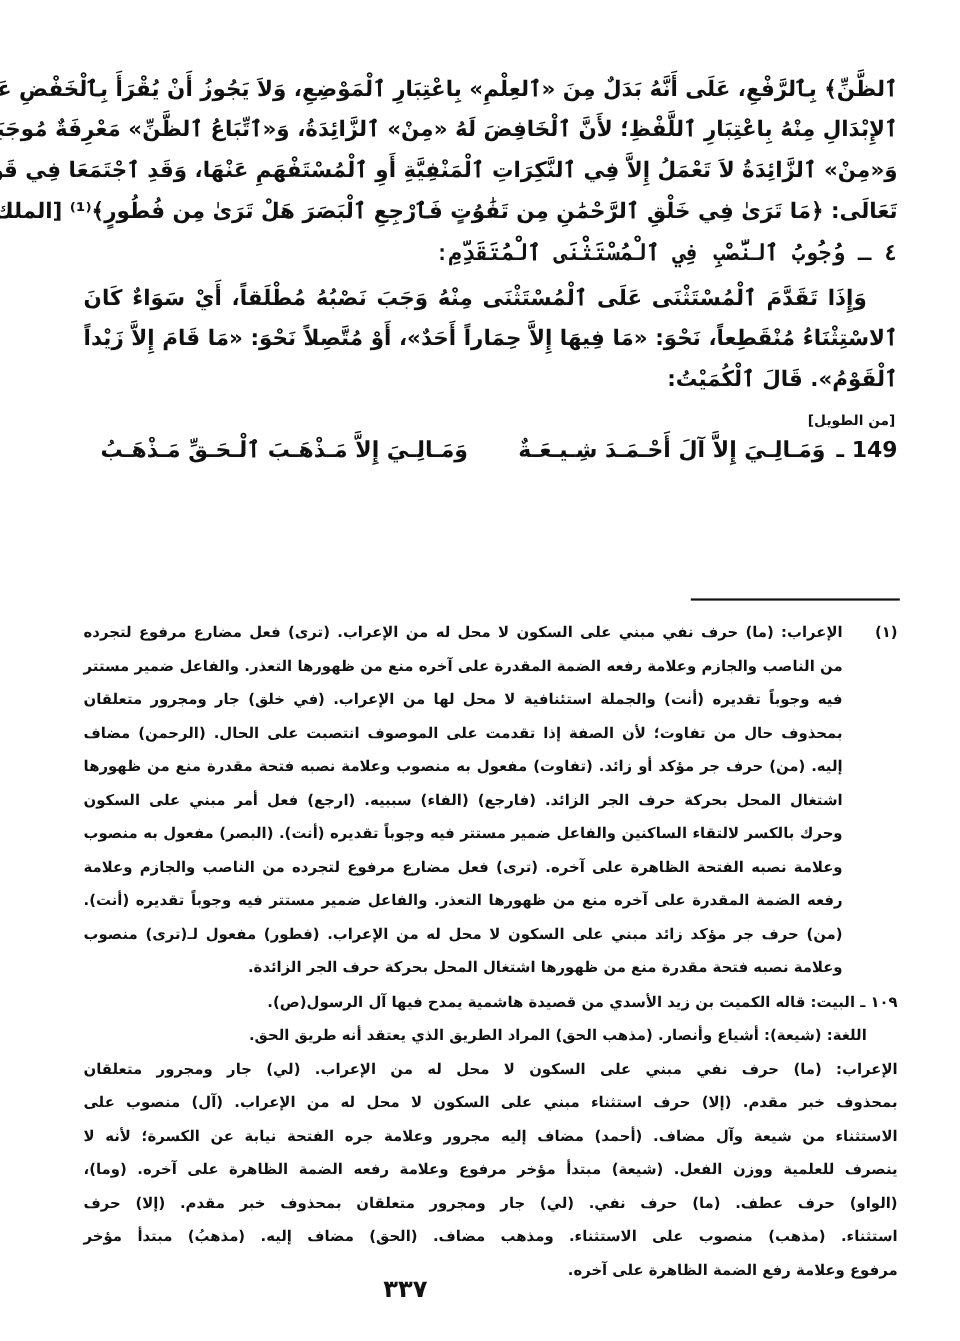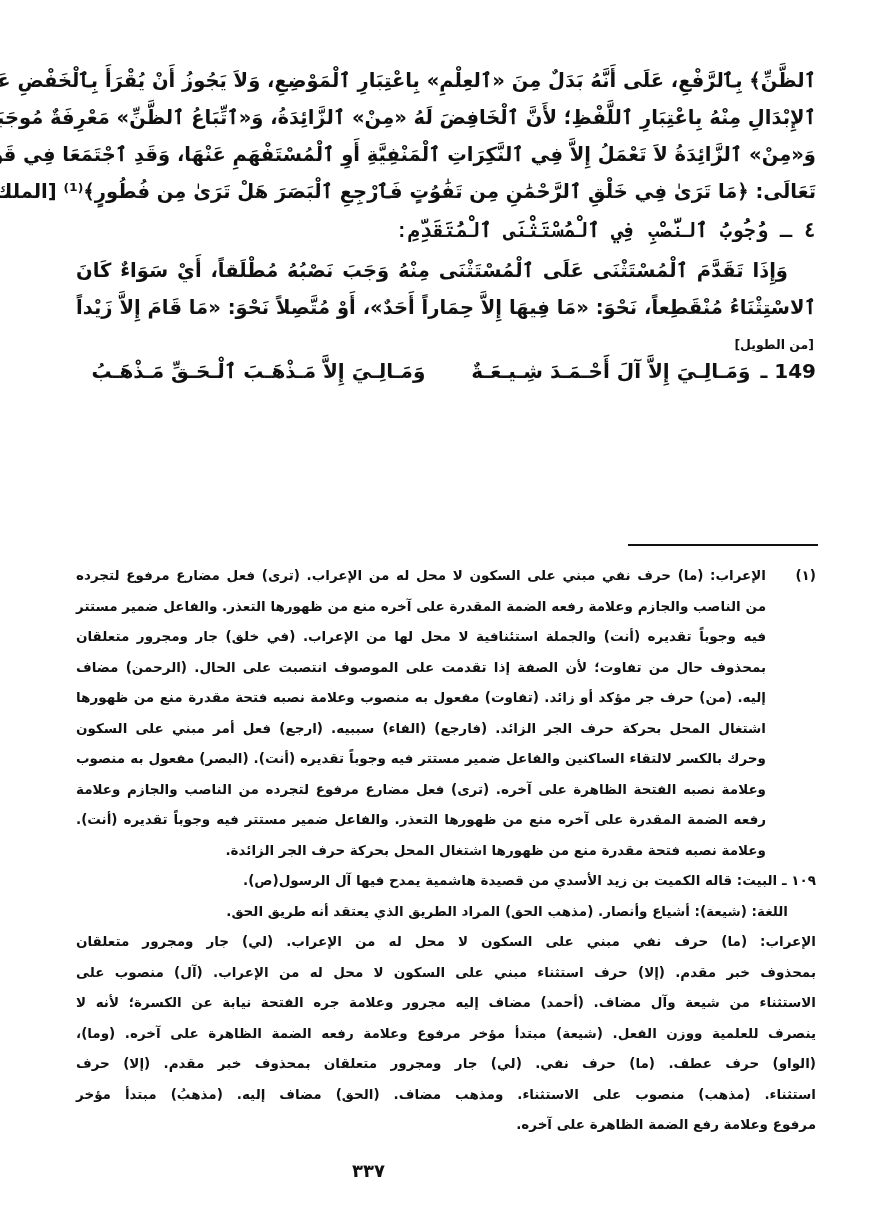--- a/index.html
+++ b/index.html
@@ -18,35 +18,36 @@
     .verse .num { margin-left: 10px; }
     .verse .hemi1 { width: 325px; }
     .verse .hemi2 { flex: 1; }
     .sep { position: absolute; left: 628px; top: 544px; width: 190px; height: 2px; background: #111; }
     .notes { position: absolute; left: 76px; top: 560px; width: 740px; direction: rtl; }
     .fn-line { font-size: 13.5px; font-weight: bold; line-height: 30.5px; white-space: nowrap; text-align: justify; text-align-last: justify; }
     .fn-line.last { text-align-last: right; }
     .fn-block { padding-right: 50px; }
     .fn-marker { position: absolute; right: 0; font-size: 13.5px; font-weight: bold; line-height: 30.5px; }
     .fn2-block { padding-right: 28px; }
-    .page-num { position: absolute; left: 0; width: 737px; top: 1160px; text-align: center; font-size: 18px; font-weight: bold; }
+    .page-num { position: absolute; left: 0; width: 737px; top: 1160px; text-align: center; font-size: 22px; font-weight: bold; }
   </style>
 </head>
 <body>
 
 <div class="page">
   <div class="main-line">ٱلظَّنِّ﴾ بِٱلرَّفْعِ، عَلَى أَنَّهُ بَدَلٌ مِنَ «ٱلعِلْمِ» بِاعْتِبَارِ ٱلْمَوْضِعِ، وَلاَ يَجُوزُ أَنْ يُقْرَأَ بِٱلْخَفْضِ عَلَى</div>
   <div class="main-line">ٱلإِبْدَالِ مِنْهُ بِاعْتِبَارِ ٱللَّفْظِ؛ لأَنَّ ٱلْخَافِضَ لَهُ «مِنْ» ٱلزَّائِدَةُ، وَ«ٱتِّبَاعُ ٱلظَّنِّ» مَعْرِفَةٌ مُوجَبَةٌ،</div>
   <div class="main-line">وَ«مِنْ» ٱلزَّائِدَةُ لاَ تَعْمَلُ إِلاَّ فِي ٱلنَّكِرَاتِ ٱلْمَنْفِيَّةِ أَوِ ٱلْمُسْتَفْهَمِ عَنْهَا، وَقَدِ ٱجْتَمَعَا فِي قَوْلِهِ</div>
   <div class="main-line last">تَعَالَى: ﴿مَا تَرَىٰ فِي خَلْقِ ٱلرَّحْمَٰنِ مِن تَفَٰوُتٍ فَٱرْجِعِ ٱلْبَصَرَ هَلْ تَرَىٰ مِن فُطُورٍ﴾⁽¹⁾ [الملك: ٣].</div>
 
   <div class="heading">٤ ـ وُجُوبُ ٱلنَّصْبِ فِي ٱلْمُسْتَثْنَى ٱلْمُتَقَدِّمِ:</div>
 
   <div class="main-line para-first">وَإِذَا تَقَدَّمَ ٱلْمُسْتَثْنَى عَلَى ٱلْمُسْتَثْنَى مِنْهُ وَجَبَ نَصْبُهُ مُطْلَقاً، أَيْ سَوَاءٌ كَانَ</div>
   <div class="main-line">ٱلاسْتِثْنَاءُ مُنْقَطِعاً، نَحْوَ: «مَا فِيهَا إِلاَّ حِمَاراً أَحَدٌ»، أَوْ مُتَّصِلاً نَحْوَ: «مَا قَامَ إِلاَّ زَيْداً</div>
+  <div class="main-line last">ٱلْقَوْمُ». قَالَ ٱلْكُمَيْتُ:</div>
 
   <div class="meter">[من الطويل]</div>
   <div class="verse">
     <span class="num">149 ـ</span>
     <span class="hemi1">وَمَـالِـيَ إِلاَّ آلَ أَحْـمَـدَ شِـيـعَـةٌ</span>
     <span class="hemi2">وَمَـالِـيَ إِلاَّ مَـذْهَـبَ ٱلْـحَـقِّ مَـذْهَـبُ</span>
   </div>
 </div>
 
 <div class="sep"></div>
@@ -57,20 +58,21 @@
     <div class="fn-block">
       <div class="fn-line">الإعراب: (ما) حرف نفي مبني على السكون لا محل له من الإعراب. (ترى) فعل مضارع مرفوع لتجرده</div>
       <div class="fn-line">من الناصب والجازم وعلامة رفعه الضمة المقدرة على آخره منع من ظهورها التعذر. والفاعل ضمير مستتر</div>
       <div class="fn-line">فيه وجوباً تقديره (أنت) والجملة استئنافية لا محل لها من الإعراب. (في خلق) جار ومجرور متعلقان</div>
       <div class="fn-line">بمحذوف حال من تفاوت؛ لأن الصفة إذا تقدمت على الموصوف انتصبت على الحال. (الرحمن) مضاف</div>
       <div class="fn-line">إليه. (من) حرف جر مؤكد أو زائد. (تفاوت) مفعول به منصوب وعلامة نصبه فتحة مقدرة منع من ظهورها</div>
       <div class="fn-line">اشتغال المحل بحركة حرف الجر الزائد. (فارجع) (الفاء) سببيه. (ارجع) فعل أمر مبني على السكون</div>
       <div class="fn-line">وحرك بالكسر لالتقاء الساكنين والفاعل ضمير مستتر فيه وجوباً تقديره (أنت). (البصر) مفعول به منصوب</div>
       <div class="fn-line">وعلامة نصبه الفتحة الظاهرة على آخره. (ترى) فعل مضارع مرفوع لتجرده من الناصب والجازم وعلامة</div>
       <div class="fn-line">رفعه الضمة المقدرة على آخره منع من ظهورها التعذر. والفاعل ضمير مستتر فيه وجوباً تقديره (أنت).</div>
+      <div class="fn-line">(من) حرف جر مؤكد زائد مبني على السكون لا محل له من الإعراب. (فطور) مفعول لـ(ترى) منصوب</div>
       <div class="fn-line last">وعلامة نصبه فتحة مقدرة منع من ظهورها اشتغال المحل بحركة حرف الجر الزائدة.</div>
     </div>
   </div>
   <div>
     <div class="fn-line last">١٠٩ ـ البيت: قاله الكميت بن زيد الأسدي من قصيدة هاشمية يمدح فيها آل الرسول(ص).</div>
     <div class="fn-line last fn2-block">اللغة: (شيعة): أشياع وأنصار. (مذهب الحق) المراد الطريق الذي يعتقد أنه طريق الحق.</div>
     <div class="fn-line">الإعراب: (ما) حرف نفي مبني على السكون لا محل له من الإعراب. (لي) جار ومجرور متعلقان</div>
     <div class="fn-line">بمحذوف خبر مقدم. (إلا) حرف استثناء مبني على السكون لا محل له من الإعراب. (آل) منصوب على</div>
     <div class="fn-line">الاستثناء من شيعة وآل مضاف. (أحمد) مضاف إليه مجرور وعلامة جره الفتحة نيابة عن الكسرة؛ لأنه لا</div>
     <div class="fn-line">ينصرف للعلمية ووزن الفعل. (شيعة) مبتدأ مؤخر مرفوع وعلامة رفعه الضمة الظاهرة على آخره. (وما)،</div>

